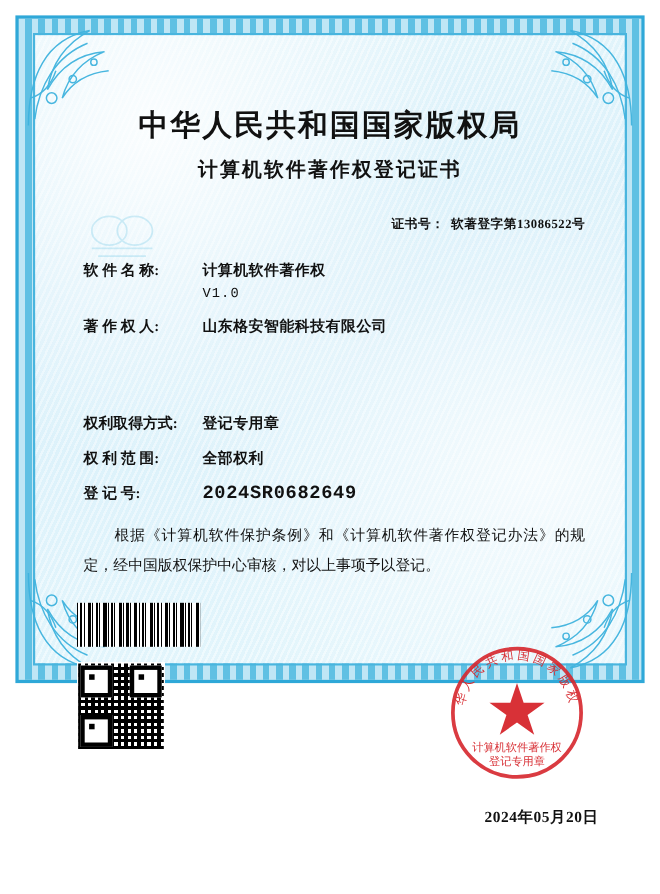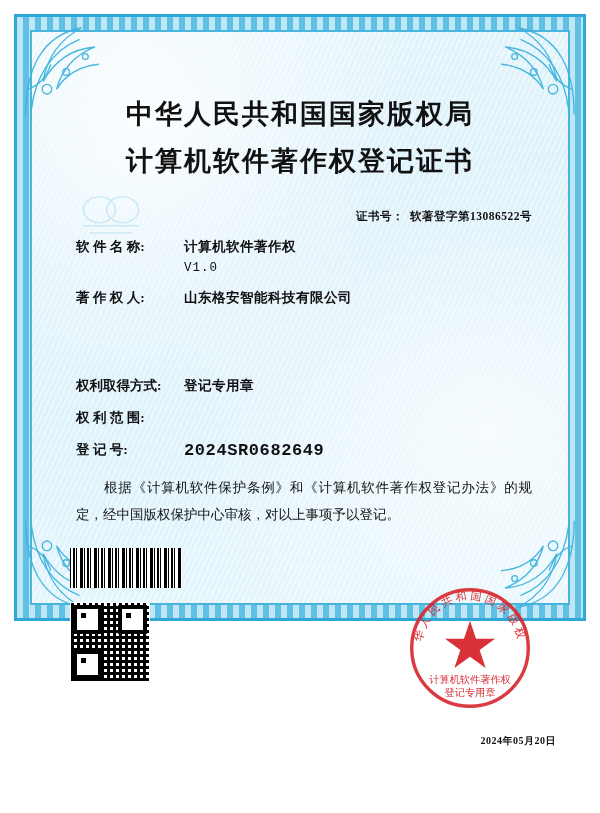--- a/index.html
+++ b/index.html
@@ -102,41 +102,41 @@
   .title-line1 {
     font-family: "Liberation Serif", serif;
     font-size: 27px;
     font-weight: bold;
     letter-spacing: 2px;
     color: #111111;
     line-height: 1.5;
   }
   .title-line2 {
     font-family: "Liberation Serif", serif;
-    font-size: 27px;
+    font-size: 18px;
     font-weight: bold;
     letter-spacing: 2px;
     color: #111111;
     line-height: 1.5;
     margin-top: 6px;
   }
 
   .cert-no {
     margin-top: 28px;
     text-align: right;
     padding-right: 22px;
     font-size: 11.5px;
     color: #111111;
     font-weight: bold;
     letter-spacing: 0.5px;
   }
   .cert-no .label { margin-right: 6px; }
 
   .fields {
-    margin-top: 14px;
+    margin-top: 26px;
     padding-left: 30px;
   }
   .field-row {
     display: flex;
     align-items: flex-start;
     margin-bottom: 14px;
     font-size: 13.5px;
     color: #111111;
   }
   .field-label {
@@ -228,23 +228,23 @@
     right: 62px;
     top: 580px;
     width: 136px;
     height: 136px;
     color: #d6262c;
   }
   .seal svg { width: 100%; height: 100%; }
 
   .issue-date {
     position: absolute;
-    right: 44px;
+    right: 56px;
     top: 734px;
-    font-size: 10px;
+    font-size: 14px;
     font-weight: bold;
     color: #111111;
     letter-spacing: 0.5px;
     font-family: "Liberation Serif", serif;
   }
 </style>
 </head>
 <body>
 
 <div class="certificate">
@@ -331,20 +331,21 @@
 
       <div class="gap-block"></div>
 
       <div class="field-row">
         <div class="field-label">权利取得方式:</div>
         <div class="field-value">登记专用章</div>
       </div>
 
       <div class="field-row">
         <div class="field-label">权 利 范 围:</div>
+        <div class="field-value">全部权利</div>
       </div>
 
       <div class="field-row mono">
         <div class="field-label">登 记 号:</div>
         <div class="field-value">2024SR0682649</div>
       </div>
 
     </div>
 
     <div class="statement">

